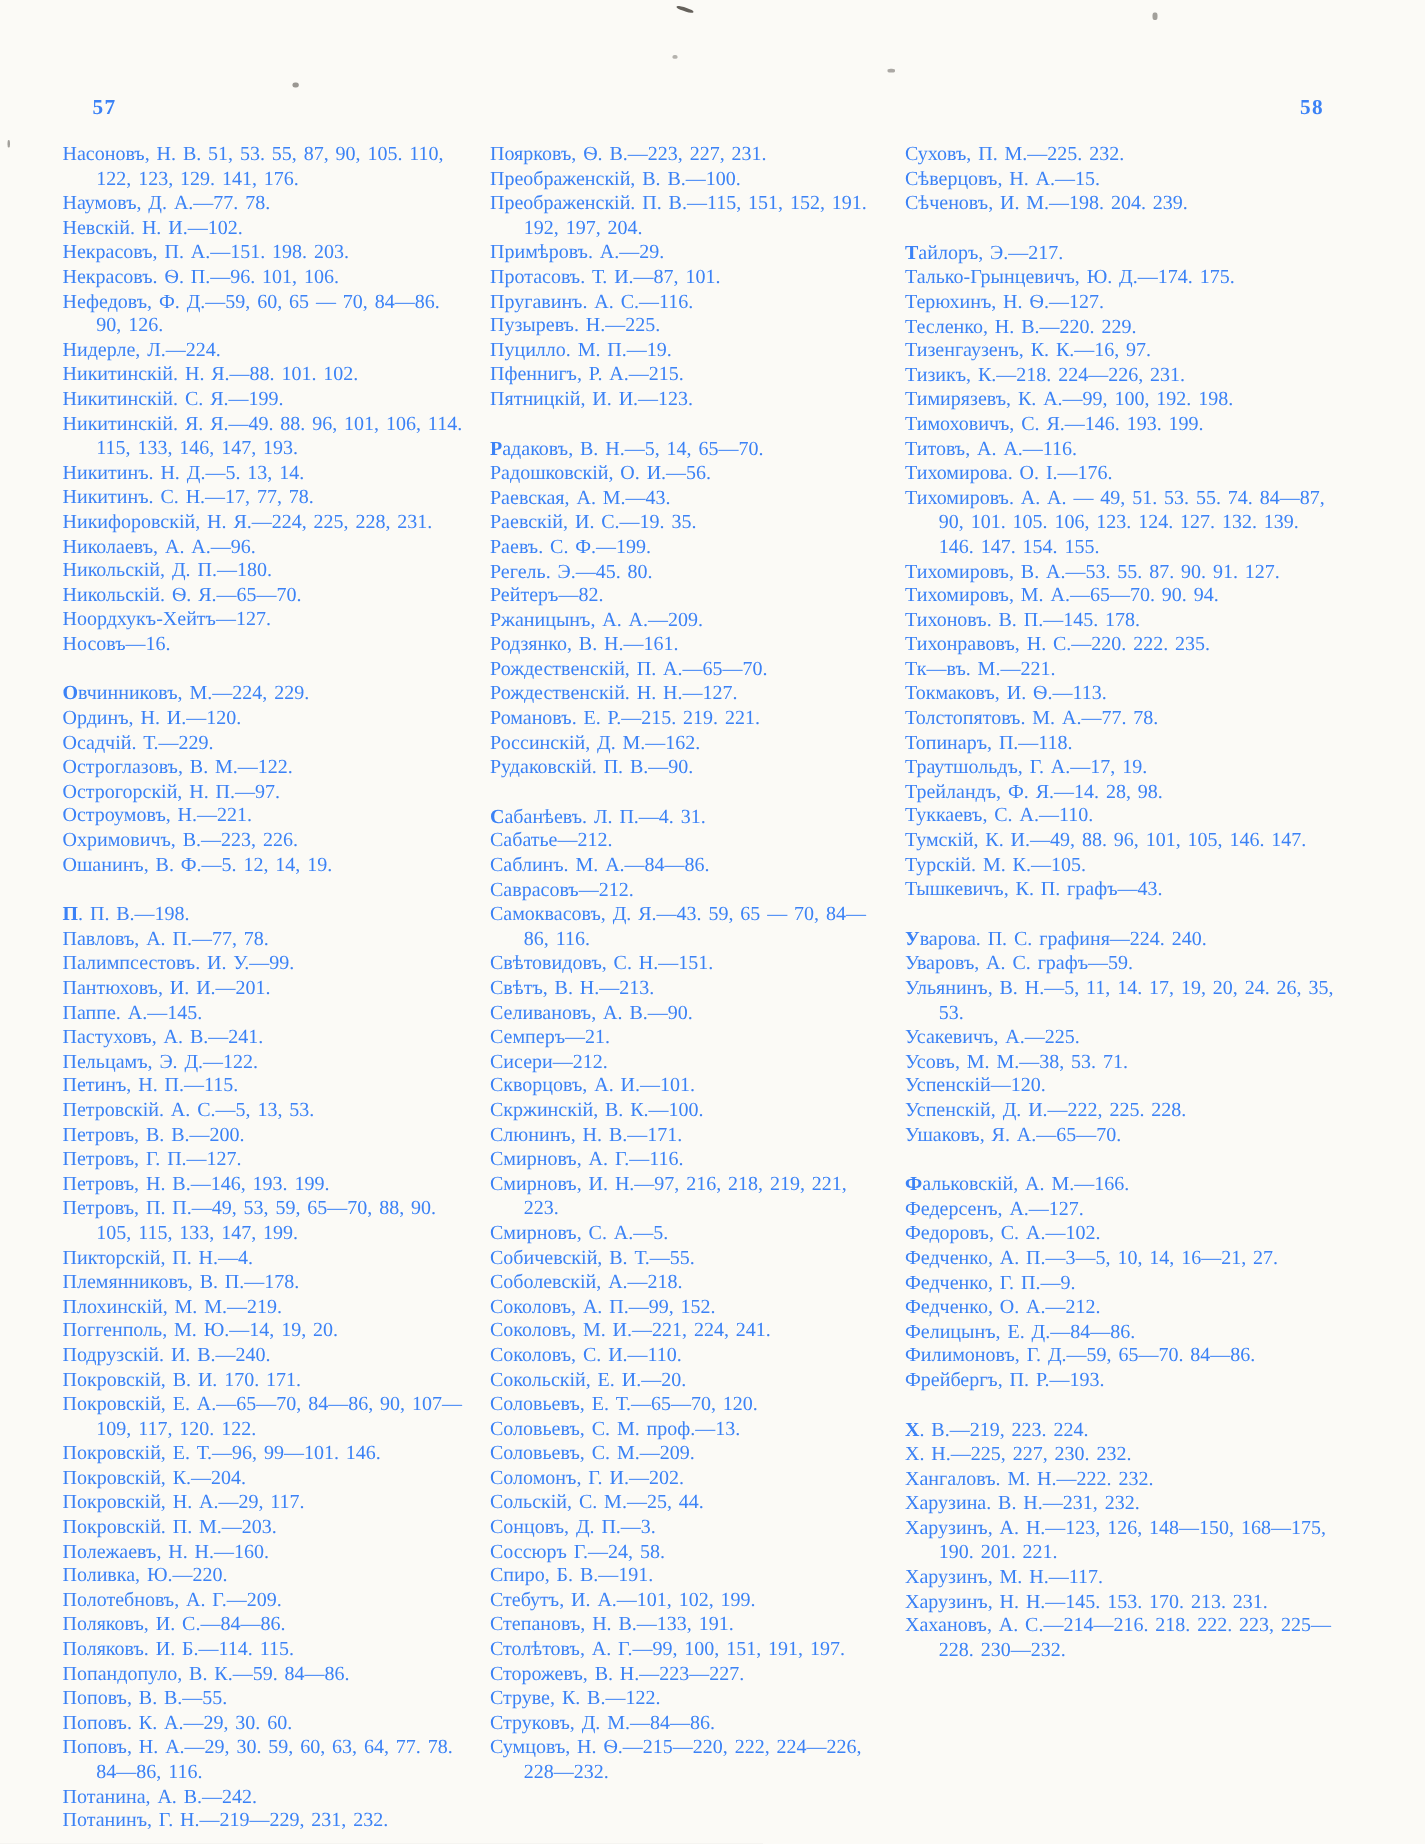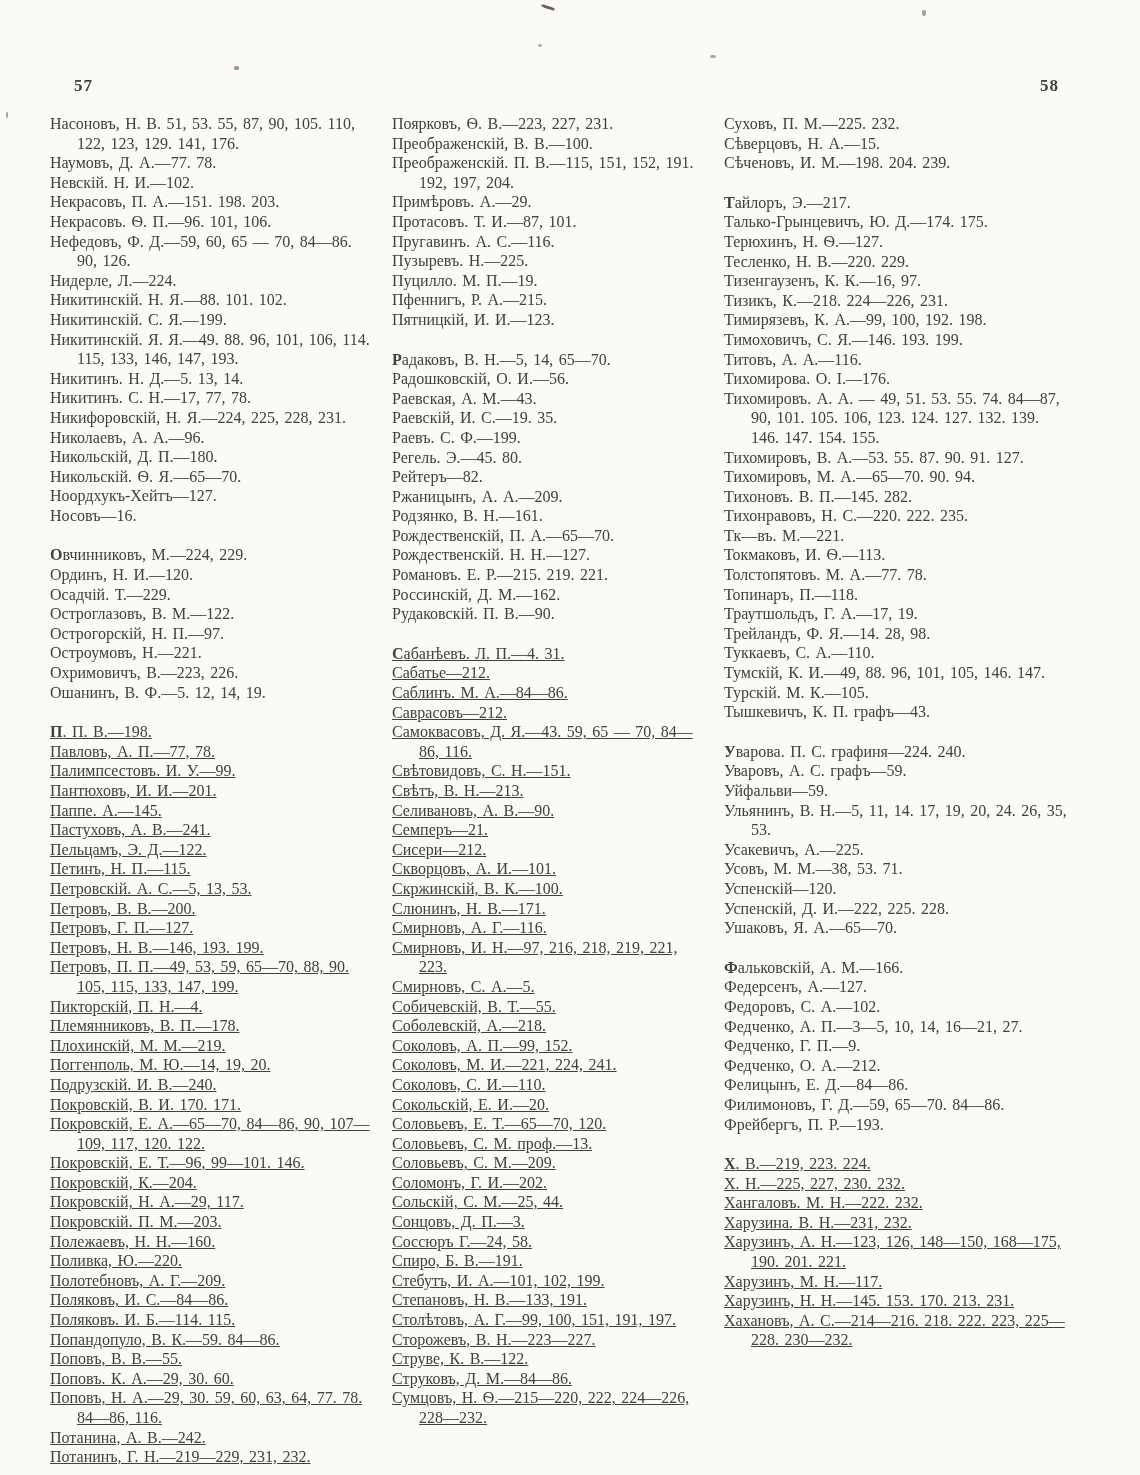--- a/index.html
+++ b/index.html
@@ -6,39 +6,39 @@
   html, body { margin: 0; padding: 0; }
   body {
     width: 1140px; height: 1475px;
     background: #e9e7e2;
     font-family: "Liberation Serif", "DejaVu Serif", serif;
   }
   .page {
     position: relative;
     width: 1140px; height: 1475px;
     background: #fbfaf6;
-    color: #404040;
+    color: #3b82f6;
     overflow: hidden;
   }
   .pagenum {
     position: absolute; top: 76px;
     font-size: 17px; font-weight: bold; letter-spacing: 1px;
   }
   .pagenum.left  { left: 74px; }
   .pagenum.right { left: 1040px; }
   .columns {
     position: absolute; left: 50px; top: 114px; width: 1018px;
     display: flex;
   }
   .col  { flex: 0 0 auto; }
   .col1 { width: 326px; margin-right: 16px; }
   .col2 { width: 314px; margin-right: 18px; }
   .col3 { width: 344px; }
   .group { margin: 0 0 20px 0; }
-  .group:last-child { margin-bottom: 0; text-decoration: underline; }
+  .group:last-child { margin-bottom: 0; }
   .entry {
     margin: 0;
     padding-left: 27px; text-indent: -27px;
     font-size: 16px; line-height: 19.6px;
     word-spacing: 1.5px;
   }
   .entry b { font-weight: bold; }
   .artifact { position: absolute; background: #4a4540; border-radius: 40%; }
   .a1 { left: 541px; top: 6px;  width: 14px; height: 3px; transform: rotate(18deg); opacity: .85; }
   .a2 { left: 234px; top: 66px; width: 5px;  height: 4px; opacity: .55; }
@@ -213,37 +213,36 @@
           <p class="entry">Тесленко, Н. В.—220. 229.</p>
           <p class="entry">Тизенгаузенъ, К. К.—16, 97.</p>
           <p class="entry">Тизикъ, К.—218. 224—226, 231.</p>
           <p class="entry">Тимирязевъ, К. А.—99, 100, 192. 198.</p>
           <p class="entry">Тимоховичъ, С. Я.—146. 193. 199.</p>
           <p class="entry">Титовъ, А. А.—116.</p>
           <p class="entry">Тихомирова. О. І.—176.</p>
           <p class="entry">Тихомировъ. А. А. — 49, 51. 53. 55. 74. 84—87, 90, 101. 105. 106, 123. 124. 127. 132. 139. 146. 147. 154. 155.</p>
           <p class="entry">Тихомировъ, В. А.—53. 55. 87. 90. 91. 127.</p>
           <p class="entry">Тихомировъ, М. А.—65—70. 90. 94.</p>
-          <p class="entry">Тихоновъ. В. П.—145. 282.</p>
+          <p class="entry">Тихоновъ. В. П.—145. 178.</p>
           <p class="entry">Тихонравовъ, Н. С.—220. 222. 235.</p>
           <p class="entry">Тк—въ. М.—221.</p>
           <p class="entry">Токмаковъ, И. Ѳ.—113.</p>
           <p class="entry">Толстопятовъ. М. А.—77. 78.</p>
           <p class="entry">Топинаръ, П.—118.</p>
           <p class="entry">Траутшольдъ, Г. А.—17, 19.</p>
           <p class="entry">Трейландъ, Ф. Я.—14. 28, 98.</p>
           <p class="entry">Туккаевъ, С. А.—110.</p>
           <p class="entry">Тумскій, К. И.—49, 88. 96, 101, 105, 146. 147.</p>
           <p class="entry">Турскій. М. К.—105.</p>
           <p class="entry">Тышкевичъ, К. П. графъ—43.</p>
         </div>
         <div class="group">
           <p class="entry"><b>У</b>варова. П. С. графиня—224. 240.</p>
           <p class="entry">Уваровъ, А. С. графъ—59.</p>
-          <p class="entry">Уйфальви—59.</p>
           <p class="entry">Ульянинъ, В. Н.—5, 11, 14. 17, 19, 20, 24. 26, 35, 53.</p>
           <p class="entry">Усакевичъ, А.—225.</p>
           <p class="entry">Усовъ, М. М.—38, 53. 71.</p>
           <p class="entry">Успенскій—120.</p>
           <p class="entry">Успенскій, Д. И.—222, 225. 228.</p>
           <p class="entry">Ушаковъ, Я. А.—65—70.</p>
         </div>
         <div class="group">
           <p class="entry"><b>Ф</b>альковскій, А. М.—166.</p>
           <p class="entry">Федерсенъ, А.—127.</p>

